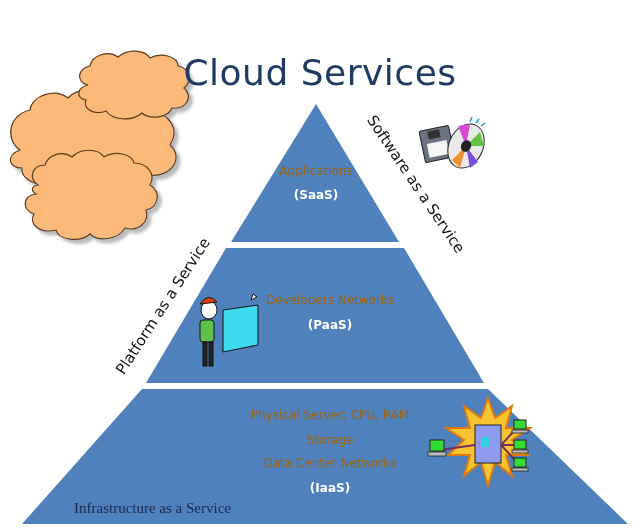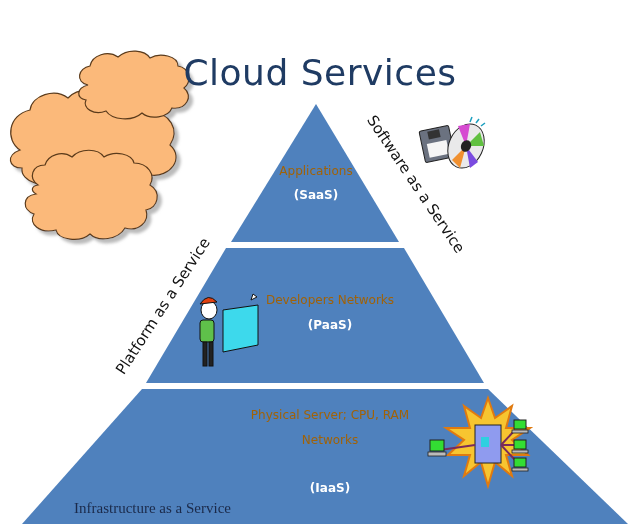--- a/index.html
+++ b/index.html
@@ -86,19 +86,20 @@
 
   <div class="title">Cloud Services</div>
 
   <div class="layer-text" style="left:256px;width:120px;top:164px;">Applications</div>
   <div class="acronym" style="left:256px;width:120px;top:188px;">(SaaS)</div>
 
   <div class="layer-text" style="left:250px;width:160px;top:293px;">Developers Networks</div>
   <div class="acronym" style="left:270px;width:120px;top:318px;">(PaaS)</div>
 
   <div class="layer-text" style="left:230px;width:200px;top:408px;">Physical Server; CPU, RAM</div>
-  <div class="layer-text" style="left:230px;width:200px;top:433px;">Networks</div>
+  <div class="layer-text" style="left:230px;width:200px;top:433px;">Storage</div>
+  <div class="layer-text" style="left:230px;width:200px;top:456px;">Data Center Networks</div>
   <div class="acronym" style="left:270px;width:120px;top:481px;">(IaaS)</div>
 
   <div class="side-label" style="left:378px;top:112px;transform:rotate(56deg);">Software as a Service</div>
   <div class="side-label" style="left:112px;top:368px;transform:rotate(-57deg);">Platform as a Service</div>
   <div class="iaas-label">Infrastructure as a Service</div>
 </div>
 
 </body></html>

